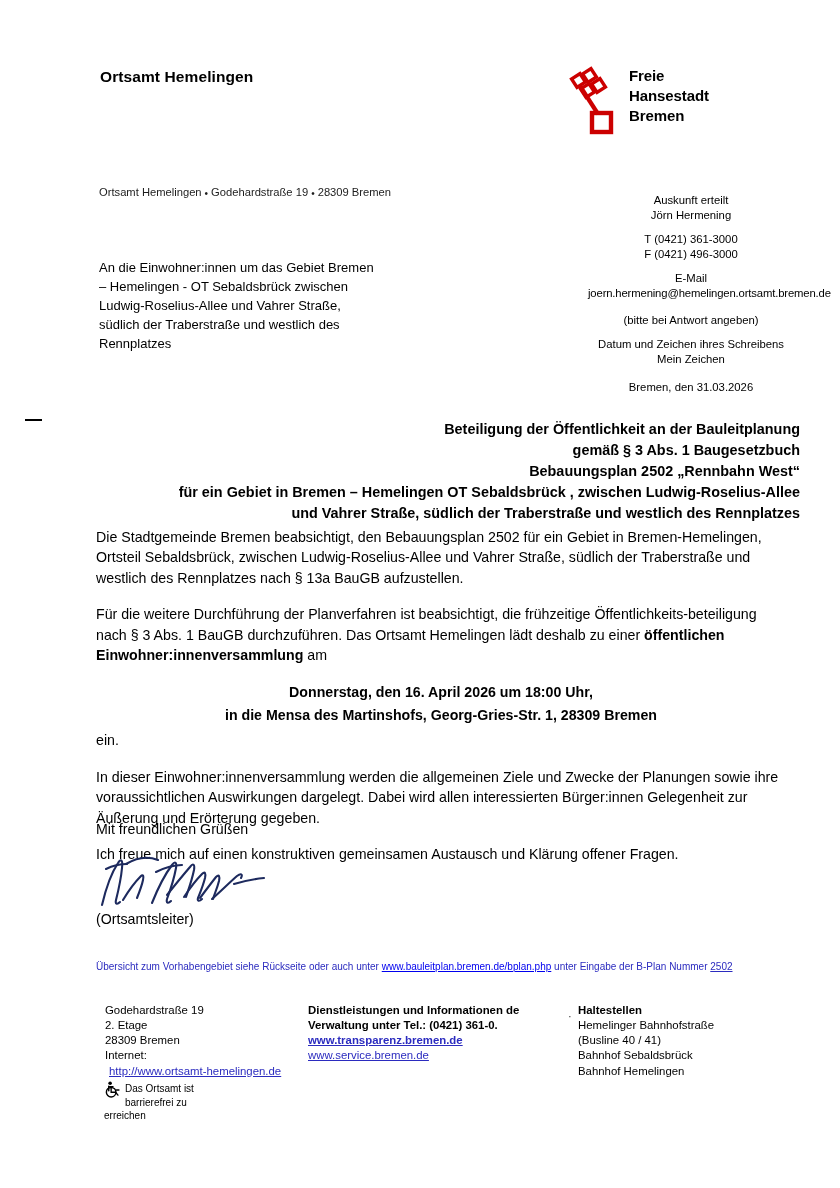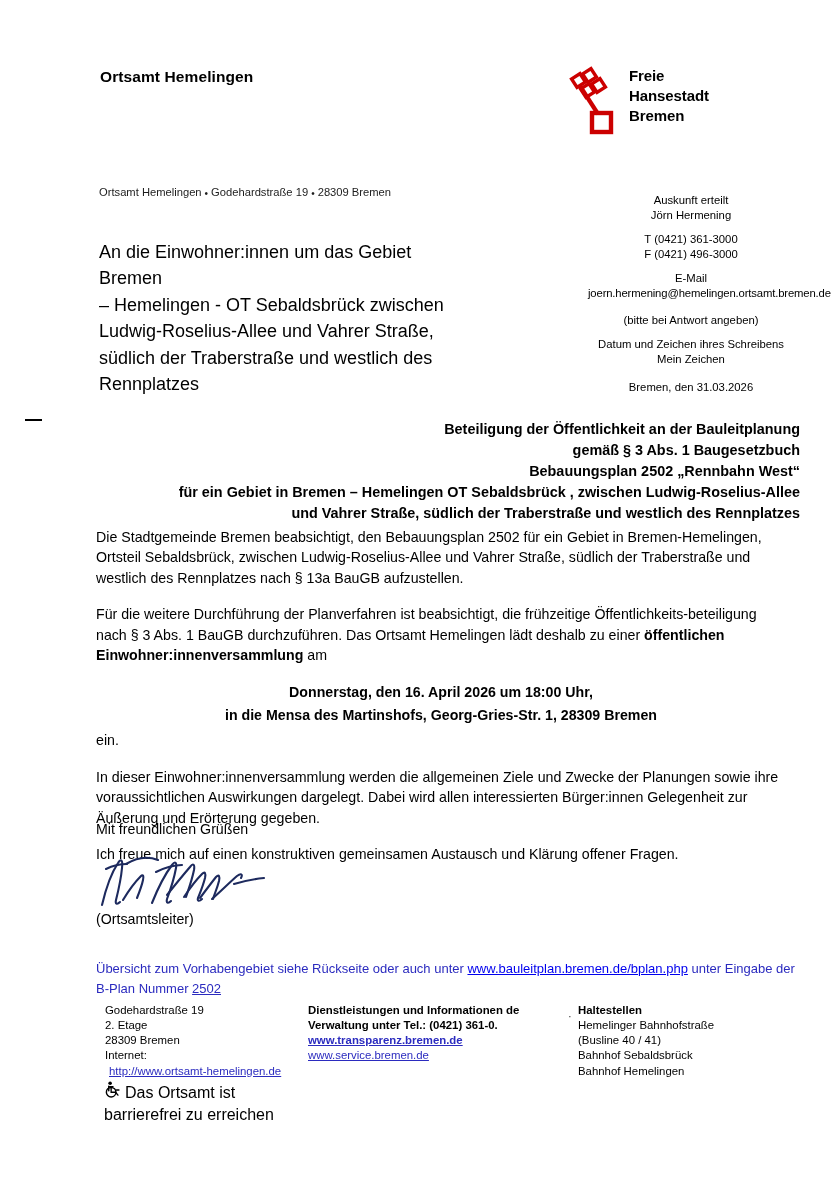--- a/index.html
+++ b/index.html
@@ -62,23 +62,23 @@
   .sender-line .dot {
     padding: 0 3px;
     font-size: 10px;
     vertical-align: middle;
   }
 
   
   .recipient {
     position: absolute;
     left: 99px;
-    top: 239px;
+    top: 258px;
     width: 360px;
-    font-size: 18px;
+    font-size: 13px;
     line-height: 1.47;
   }
 
   
   .contact {
     position: absolute;
     left: 556px;
     top: 193px;
     width: 270px;
     font-size: 11.3px;
@@ -151,21 +151,21 @@
     top: 911px;
     font-size: 14.2px;
   }
 
   
   .overview-line {
     position: absolute;
     left: 96px;
     top: 959px;
     width: 700px;
-    font-size: 13px;
+    font-size: 10px;
     line-height: 1.5;
     color: #2b2bbf;
   }
   .overview-line .u { text-decoration: underline; }
 
   
   .footer {
     position: absolute;
     left: 0;
     top: 1003px;
@@ -194,21 +194,21 @@
     text-decoration: underline;
     font-weight: bold;
   }
   .indent-link { padding-left: 4px; }
 
   
   .access {
     position: absolute;
     left: 104px;
     top: 1082px;
-    font-size: 16px;
+    font-size: 10px;
     line-height: 1.36;
   }
   .access .wheel {
     float: left;
     width: 17px;
     height: 17px;
     margin: -1px 4px 0 0;
   }
 </style>
 </head>

